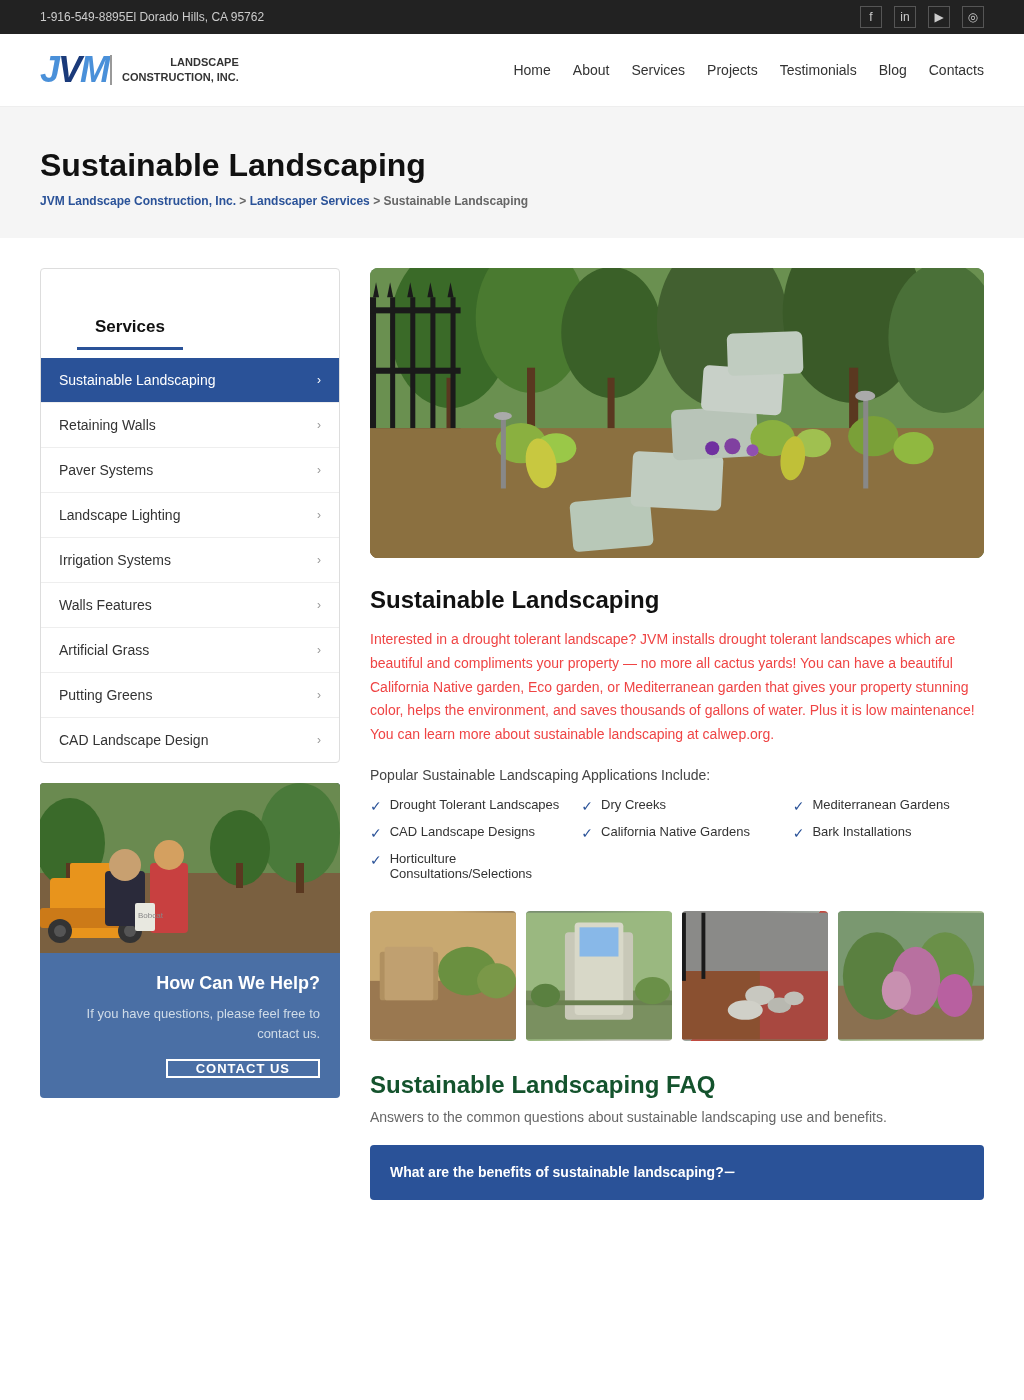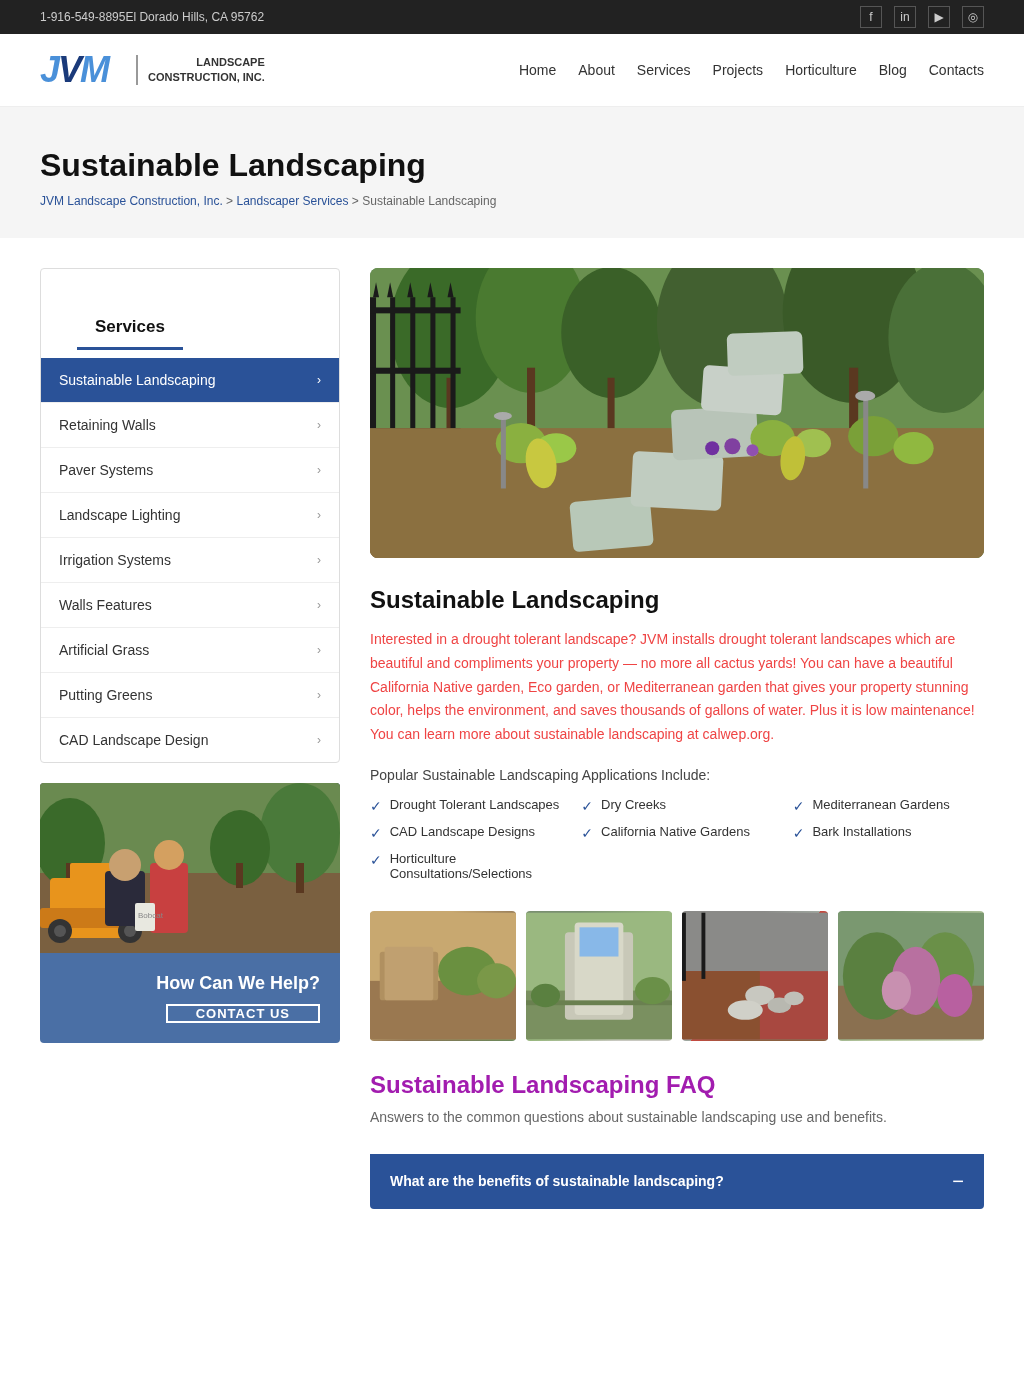--- a/index.html
+++ b/index.html
@@ -29,21 +29,21 @@
       background: #fff;
       padding: 15px 40px;
       display: flex;
       align-items: center;
       justify-content: space-between;
       border-bottom: 1px solid #eee;
     }
     .logo {
       display: flex;
       align-items: center;
-      gap: 28px;
+      gap: 2px;
     }
     .logo-jvm {
       font-size: 36px;
       font-weight: 900;
       color: #2a5298;
       letter-spacing: -2px;
       font-style: italic;
     }
     .logo-jvm span { color: #4a90d9; }
     .logo-text {
@@ -71,20 +71,21 @@
     }
     .page-title-area h1 {
       font-size: 32px;
       font-weight: 800;
       color: #111;
       margin-bottom: 10px;
     }
     .breadcrumb {
       font-size: 12px;
       color: #666;
+      font-weight: bold;
     }
     .breadcrumb a { color: #2a5298; text-decoration: none; }
 
     
     .main-content {
       padding: 30px 40px;
       display: flex;
       gap: 30px;
       align-items: flex-start;
     }
@@ -249,44 +250,42 @@
       background: linear-gradient(135deg, #8a8a88 30%, #a0a8a0 50%, #c84840 20%, #8B6040 70%);
     }
     .gallery-img-4 {
       background: linear-gradient(135deg, #7a9870 20%, #b8c8a0 60%, #d0d8c0 100%);
     }
 
     
     .faq-title {
       font-size: 24px;
       font-weight: 700;
-      color: #a21caf;
+      color: #14532d;
       margin-bottom: 10px;
     }
     .faq-subtitle {
       font-size: 14px;
       color: #666;
       margin-bottom: 20px;
     }
     .faq-item {
       border-radius: 4px;
       overflow: hidden;
       margin-bottom: 8px;
     }
     .faq-question {
       background: #2a5298;
       color: #fff;
       padding: 16px 20px;
       font-size: 14px;
       font-weight: bold;
       display: flex;
-      justify-content: space-between;
       align-items: center;
       cursor: pointer;
-      margin-top: 9px;
     }
     .faq-question .minus {
       font-size: 20px;
       font-weight: 300;
     }
   </style>
 </head>
 <body>
 
 <div class="top-bar">
@@ -309,21 +308,21 @@
     </div>
     <div class="logo-text">
       LANDSCAPE<br>CONSTRUCTION, INC.
     </div>
   </div>
   <nav class="nav">
     <a class="nav-item">Home</a>
     <a class="nav-item">About</a>
     <a class="nav-item">Services</a>
     <a class="nav-item">Projects</a>
-    <a class="nav-item">Horticulture</a>
+    <a class="nav-item">Testimonials</a>
     <a class="nav-item">Blog</a>
     <a class="nav-item">Contacts</a>
   </nav>
 </div>
 
 <div class="page-title-area">
   <h1>Sustainable Landscaping</h1>
   <div class="breadcrumb">
     <a>JVM Landscape Construction, Inc.</a><span> &gt; </span><a>Landscaper Services</a><span> &gt; </span><span>Sustainable Landscaping</span>
   </div>
@@ -424,20 +423,21 @@
 
           <rect x="110" y="80" width="38" height="70" fill="#c84040" rx="4"></rect>
           <circle cx="129" cy="72" r="15" fill="#d4a060"></circle>
 
           <rect x="95" y="120" width="20" height="28" fill="#e8e8e0" rx="2"></rect>
           <text x="98" y="135" font-size="8" fill="#888">Bobcat</text>
         </svg>
       </div>
       <div class="help-box-content">
         <h3>How Can We Help?</h3>
+        <p>If you have questions, please feel free to contact us.</p>
         <a class="contact-btn" href="#">CONTACT US</a>
       </div>
     </div>
   </div>
 
   <div class="content-area">
 
     <div class="content-hero-img">
       <svg width="100%" height="290" viewBox="0 0 610 290" xmlns="http://www.w3.org/2000/svg" preserveAspectRatio="xMidYMid slice">
 

